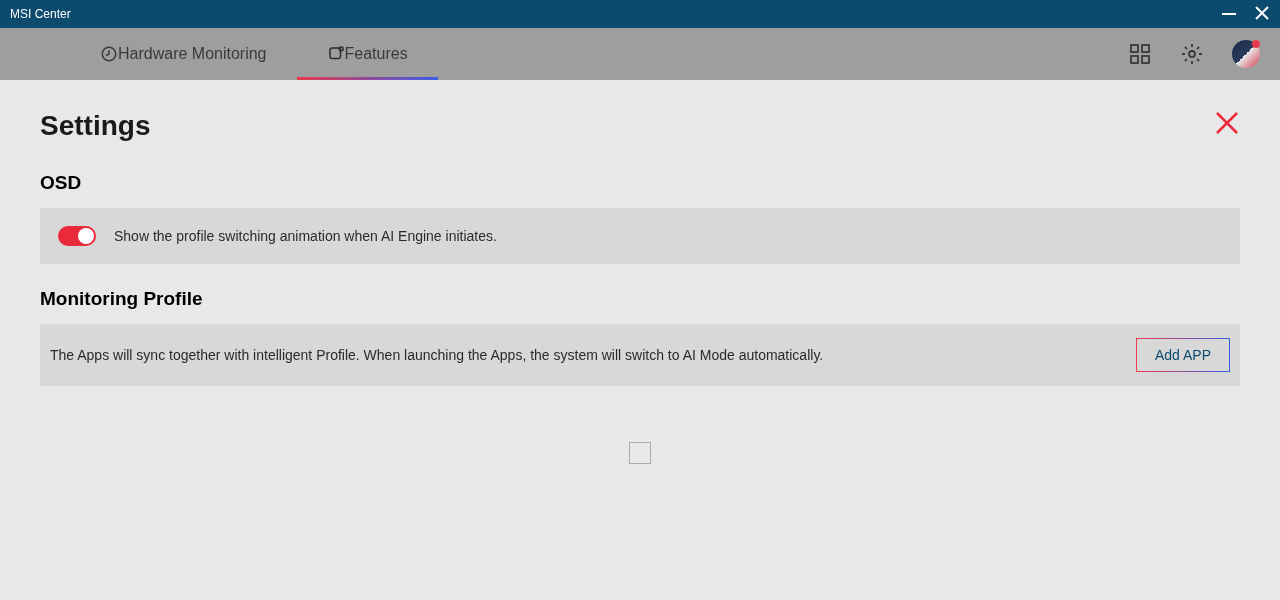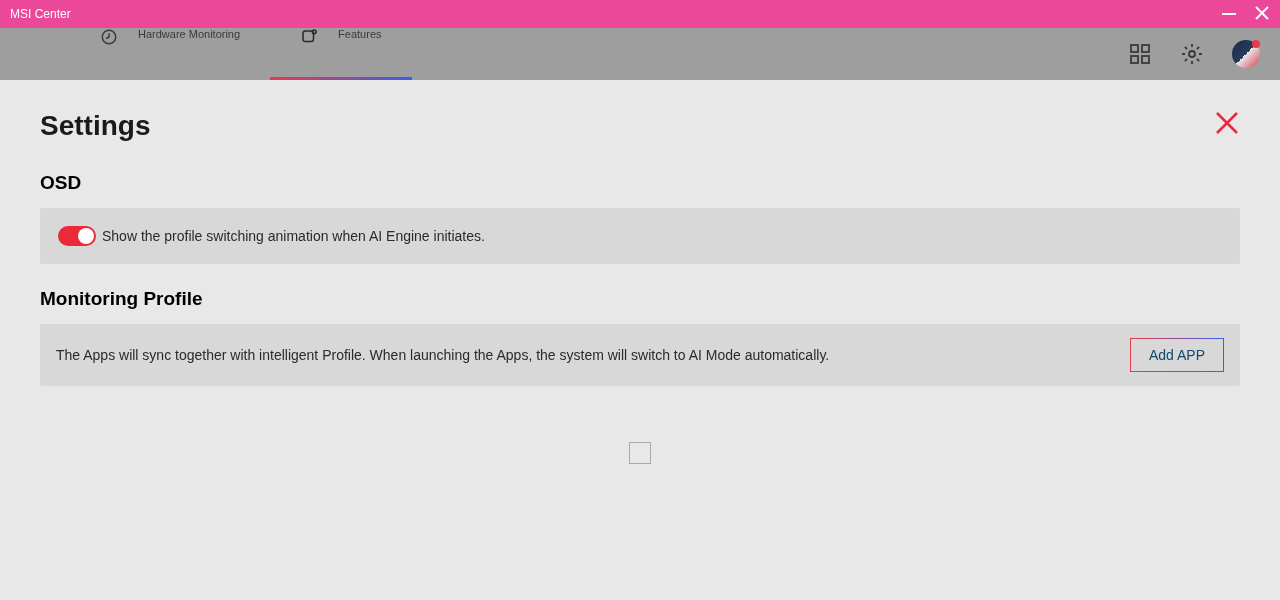--- a/index.html
+++ b/index.html
@@ -1,20 +1,20 @@
 <!DOCTYPE html>
 <html><head>
   <meta charset="utf-8">
   <style>
     * { margin: 0; padding: 0; box-sizing: border-box; font-family: 'Segoe UI', Arial, sans-serif; }
     body { width: 1280px; height: 600px; background: #e8e8e8; overflow: hidden; }
     
     .titlebar {
       height: 28px;
-      background: #ec4899;
+      background: #0c4a6e;
       color: #fff;
       display: flex;
       align-items: center;
       padding: 0 10px;
       font-size: 12px;
     }
     .titlebar-controls {
       margin-left: auto;
       display: flex;
       gap: 18px;
@@ -31,25 +31,25 @@
       padding: 0 20px;
       position: relative;
     }
     .nav-tabs {
       display: flex;
       height: 100%;
       margin-left: 50px;
     }
     .nav-tab {
       display: flex;
-      align-items: flex-start;
-      gap: 20px;
+      align-items: center;
+      gap: 0;
       padding: 0 30px;
       color: #3a3a3a;
-      font-size: 11px;
+      font-size: 16px;
       position: relative;
       cursor: pointer;
     }
     .nav-tab.active {
       font-weight: 400;
     }
     .nav-tab.active::after {
       content: '';
       position: absolute;
       bottom: 0;
@@ -104,21 +104,21 @@
       color: #000000;
       margin-bottom: 14px;
       font-weight: 700;
     }
     
     .setting-row {
       background: #d8d8d8;
       padding: 18px 18px;
       display: flex;
       align-items: center;
-      gap: 6px;
+      gap: 18px;
       margin-bottom: 24px;
       border-radius: 2px;
     }
     
     .toggle {
       width: 38px;
       height: 20px;
       background: #ea2a3a;
       border-radius: 10px;
       position: relative;
@@ -136,21 +136,21 @@
       border-radius: 50%;
     }
     
     .setting-text {
       font-size: 14px;
       color: #2a2a2a;
     }
     
     .profile-row {
       background: #d8d8d8;
-      padding: 14px 16px;
+      padding: 14px 10px;
       display: flex;
       align-items: center;
       justify-content: space-between;
       border-radius: 2px;
     }
     
     .add-btn {
       border: 1px solid;
       border-image: linear-gradient(90deg, #e83a4a, #3a5ee8) 1;
       background: transparent;

